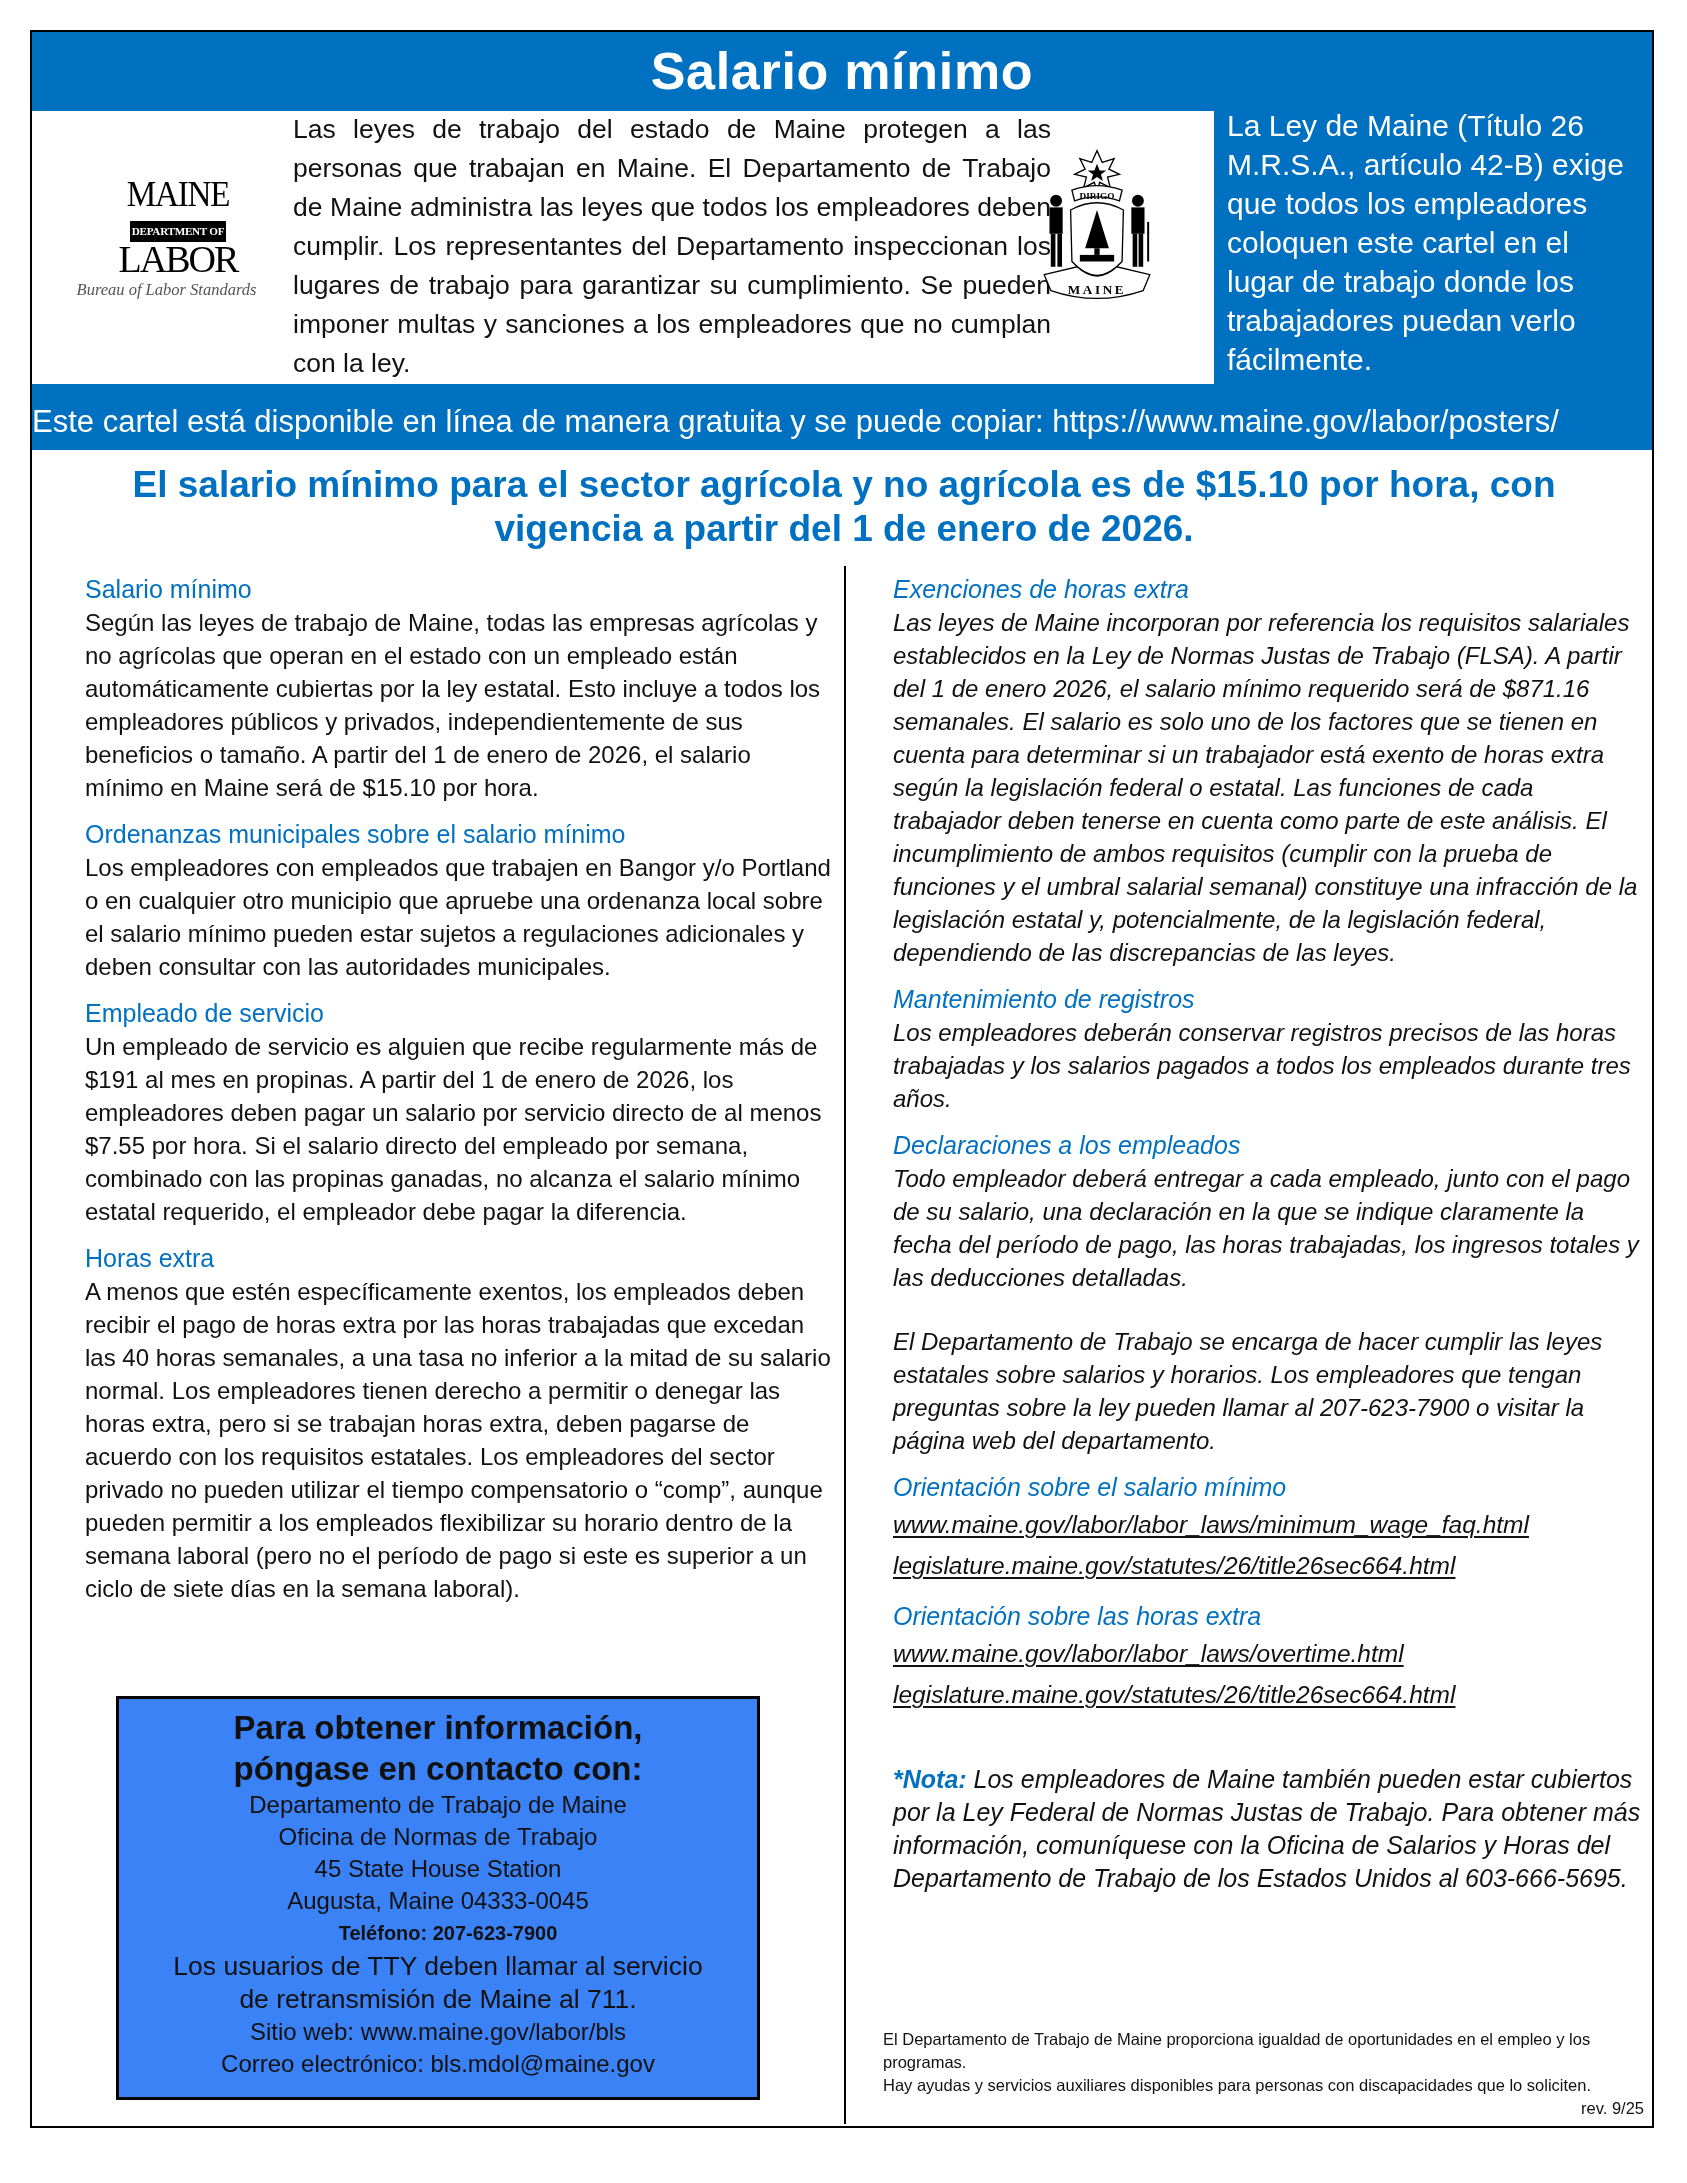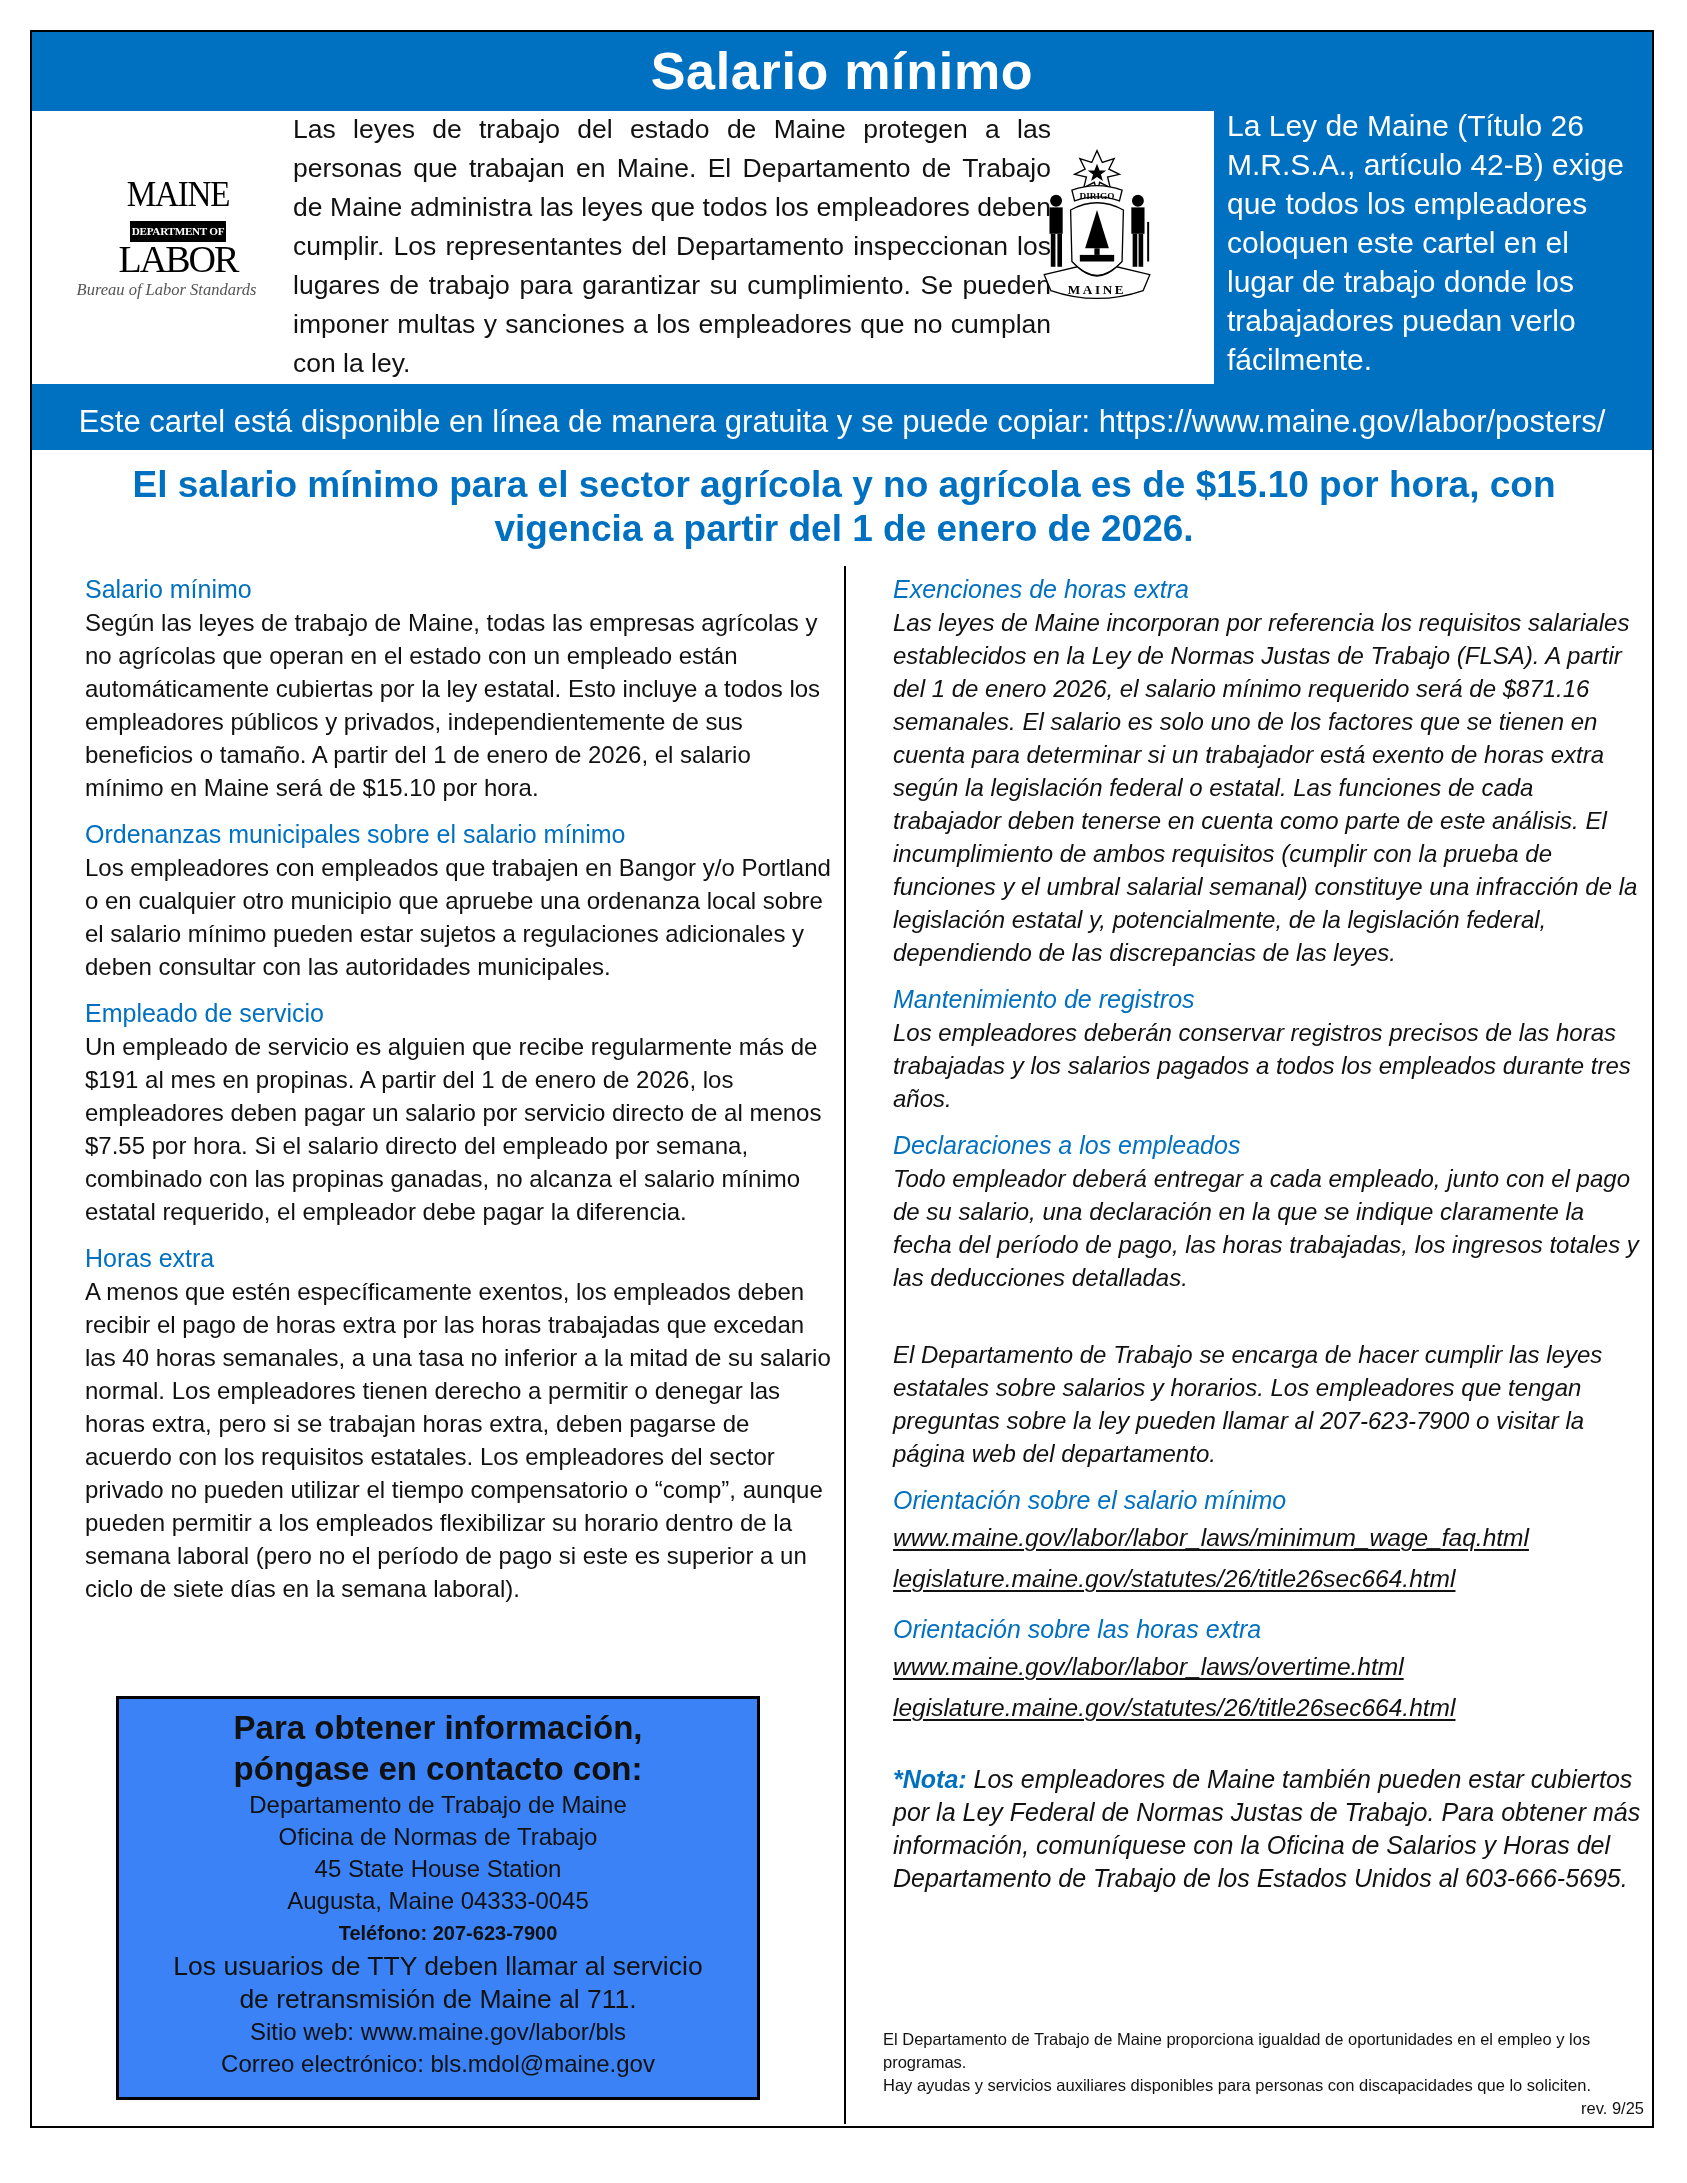--- a/index.html
+++ b/index.html
@@ -14,30 +14,30 @@
   #introbox { left:32px; top:111px; width:1182px; height:273px; background:#fff; }
   #logo { left:79px; top:179px; width:198px; height:126px; text-align:center; }
   .logo-maine { font-family:"Liberation Serif", serif; font-size:36px; line-height:30px; color:#000; letter-spacing:-1.3px; transform:scaleX(0.92); }
   .logo-dept { display:inline-block; background:#000; color:#fff; font-family:"Liberation Serif", serif; font-weight:bold;
                font-size:11.2px; line-height:13.2px; padding:4px 2px; margin-top:12px; letter-spacing:-0.3px; }
   .logo-labor { font-family:"Liberation Serif", serif; font-size:38px; line-height:34px; color:#000; letter-spacing:-2px; }
   .logo-bureau { font-family:"Liberation Serif", serif; font-style:italic; font-size:16.5px; color:#555; white-space:nowrap; margin-left:-23px; margin-top:4px; }
   #intro { left:293px; top:110px; width:758px; font-size:26.5px; line-height:39px; text-align:justify; color:#111; }
   #seal { left:1031px; top:149px; width:132px; height:159px; }
   #lawnote { left:1227px; top:106px; width:410px; font-size:30px; line-height:39px; color:#fff; }
-  #banner { left:32px; top:401px; width:1620px; text-align:center; font-size:31px; line-height:41px; color:#fff; white-space:nowrap; }
+  #banner { left:32px; top:401px; width:1334px; text-align:center; font-size:31px; line-height:41px; color:#fff; white-space:nowrap; }
   #headline { left:60px; top:463px; width:1568px; text-align:center; font-size:37px; line-height:44px; font-weight:bold; color:#0070C0; }
   #divider { left:844px; top:566px; width:2px; height:1558px; background:#000; }
   .col { position:absolute; font-size:24px; line-height:33px; color:#111; }
   #leftcol { left:85px; top:573px; width:748px; }
   #rightcol { left:893px; top:573px; width:754px;font-style:italic; }
   .sec-h { color:#0070C0; font-size:25px; line-height:33px; }
   .sec { margin-bottom:14px; }
   .sec p { margin:0; }
-  .para { margin:13px 0 14px 0; }
+  .para { margin:0 0 14px 0; }
   .links a { display:block; color:#111; text-decoration:underline; text-underline-offset:2.6px; text-decoration-thickness:2px; line-height:41px; font-size:24.5px; }
   #contact { left:116px; top:1696px; width:638px; height:398px; background:#3b82f6; border:3.3px solid #000;
              text-align:center; color:#111; }
   .c-title { font-weight:bold; font-size:33px; line-height:41px; margin-top:8px; }
   .c-line { font-size:24px; line-height:32px; }
   .c-phone { font-size:20px; line-height:33px; font-weight:bold;padding-left:20px; }
   .c-tty { font-size:26.5px; line-height:33px; }
   #nota { left:893px; top:1763px; width:748px; font-size:25px; line-height:33px; font-style:italic; color:#111; }
   #nota .nota-label { color:#0070C0; font-weight:bold; }
   #footer { left:883px; top:2028px; width:761px; font-size:16.5px; line-height:23px; color:#111; }

